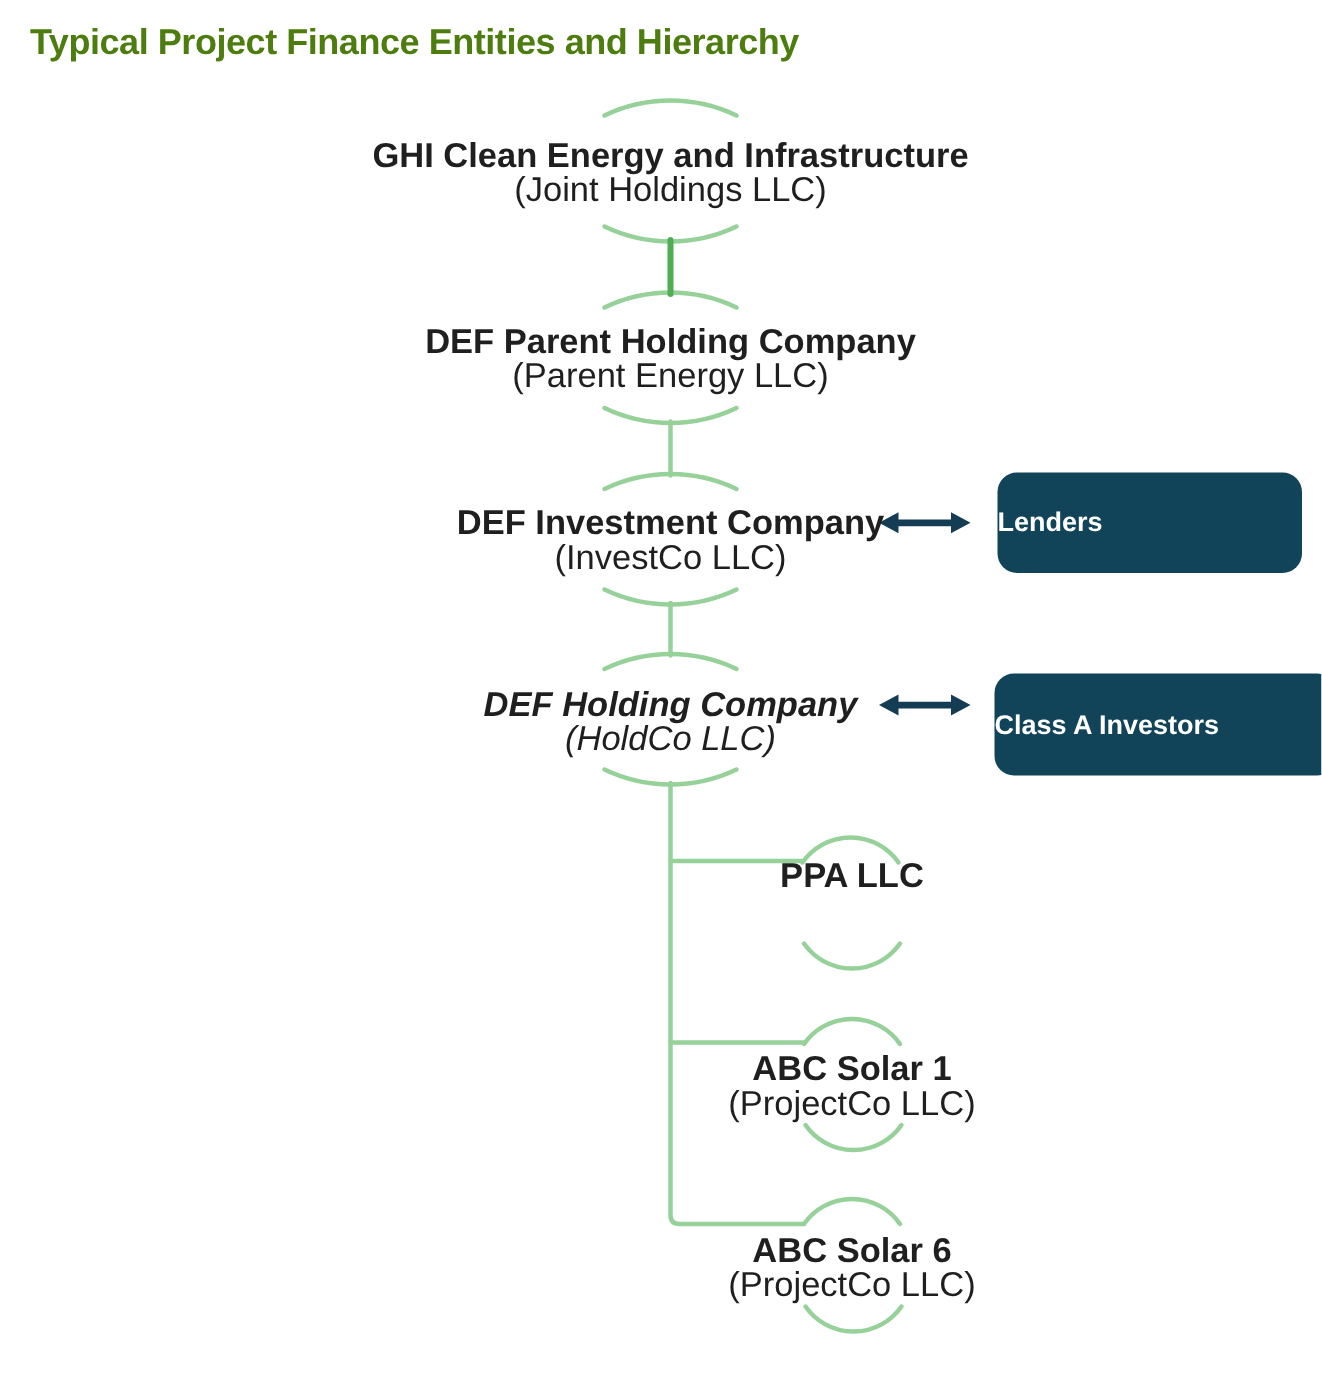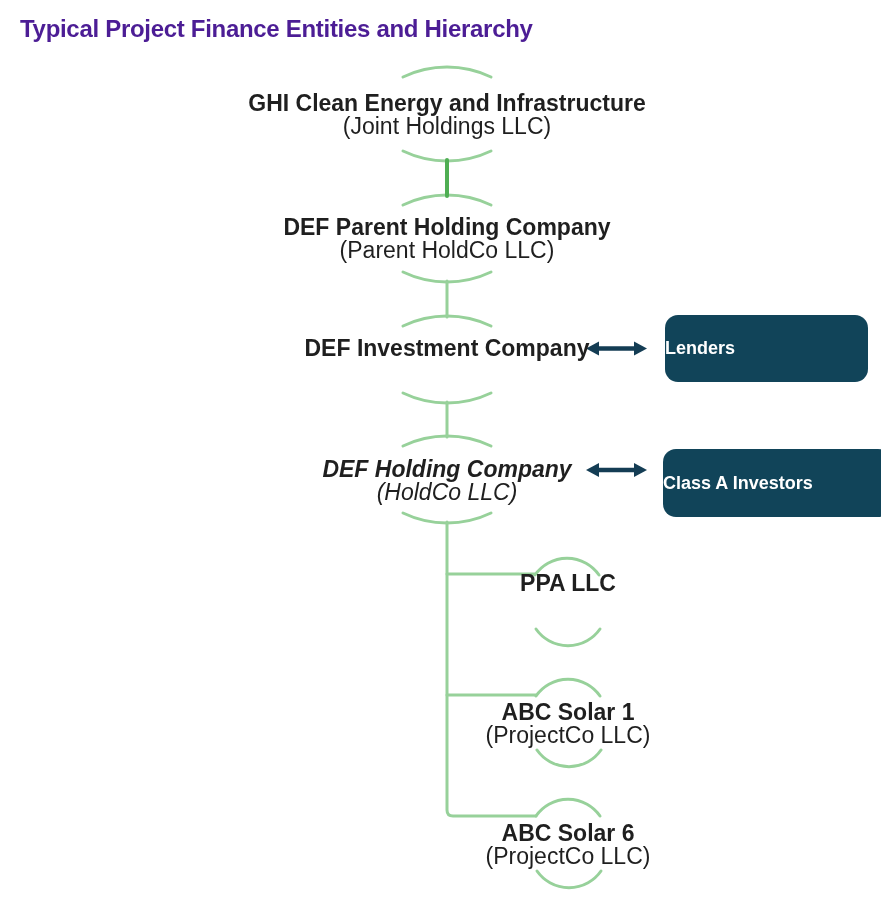--- a/index.html
+++ b/index.html
@@ -12,21 +12,21 @@
     overflow: hidden;
   }
   #diagram-lines { position: absolute; left: 0; top: 0; }
   .page-title {
     position: absolute;
     left: 20px;
     top: 15px;
     font-size: 24px;
     font-weight: bold;
     letter-spacing: -0.3px;
-    color: #4c1d95;
+    color: #4d7c0f;
     white-space: nowrap;
     text-align: center;
   }
   .node-label {
     position: absolute;
     text-align: center;
     color: #1f1f1f;
     font-size: 23px;
     line-height: 23px;
   }
@@ -101,25 +101,26 @@
 
   <div class="page-title">Typical Project Finance Entities and Hierarchy</div>
 
   <div class="node-label parent-node" style="top:92px;">
     <div class="name">GHI Clean Energy and Infrastructure</div>
     <div class="subtitle">(Joint Holdings LLC)</div>
   </div>
 
   <div class="node-label parent-node" style="top:216px;">
     <div class="name">DEF Parent Holding Company</div>
-    <div class="subtitle">(Parent HoldCo LLC)</div>
+    <div class="subtitle">(Parent Energy LLC)</div>
   </div>
 
   <div class="node-label parent-node" style="top:337px;">
     <div class="name">DEF Investment Company</div>
+    <div class="subtitle">(InvestCo LLC)</div>
   </div>
 
   <div class="node-label parent-node" style="top:458px;font-style:italic;">
     <div class="name">DEF Holding Company</div>
     <div class="subtitle">(HoldCo LLC)</div>
   </div>
 
   <div class="node-label child-node" style="top:572px;">
     <div class="name">PPA LLC</div>
   </div>

